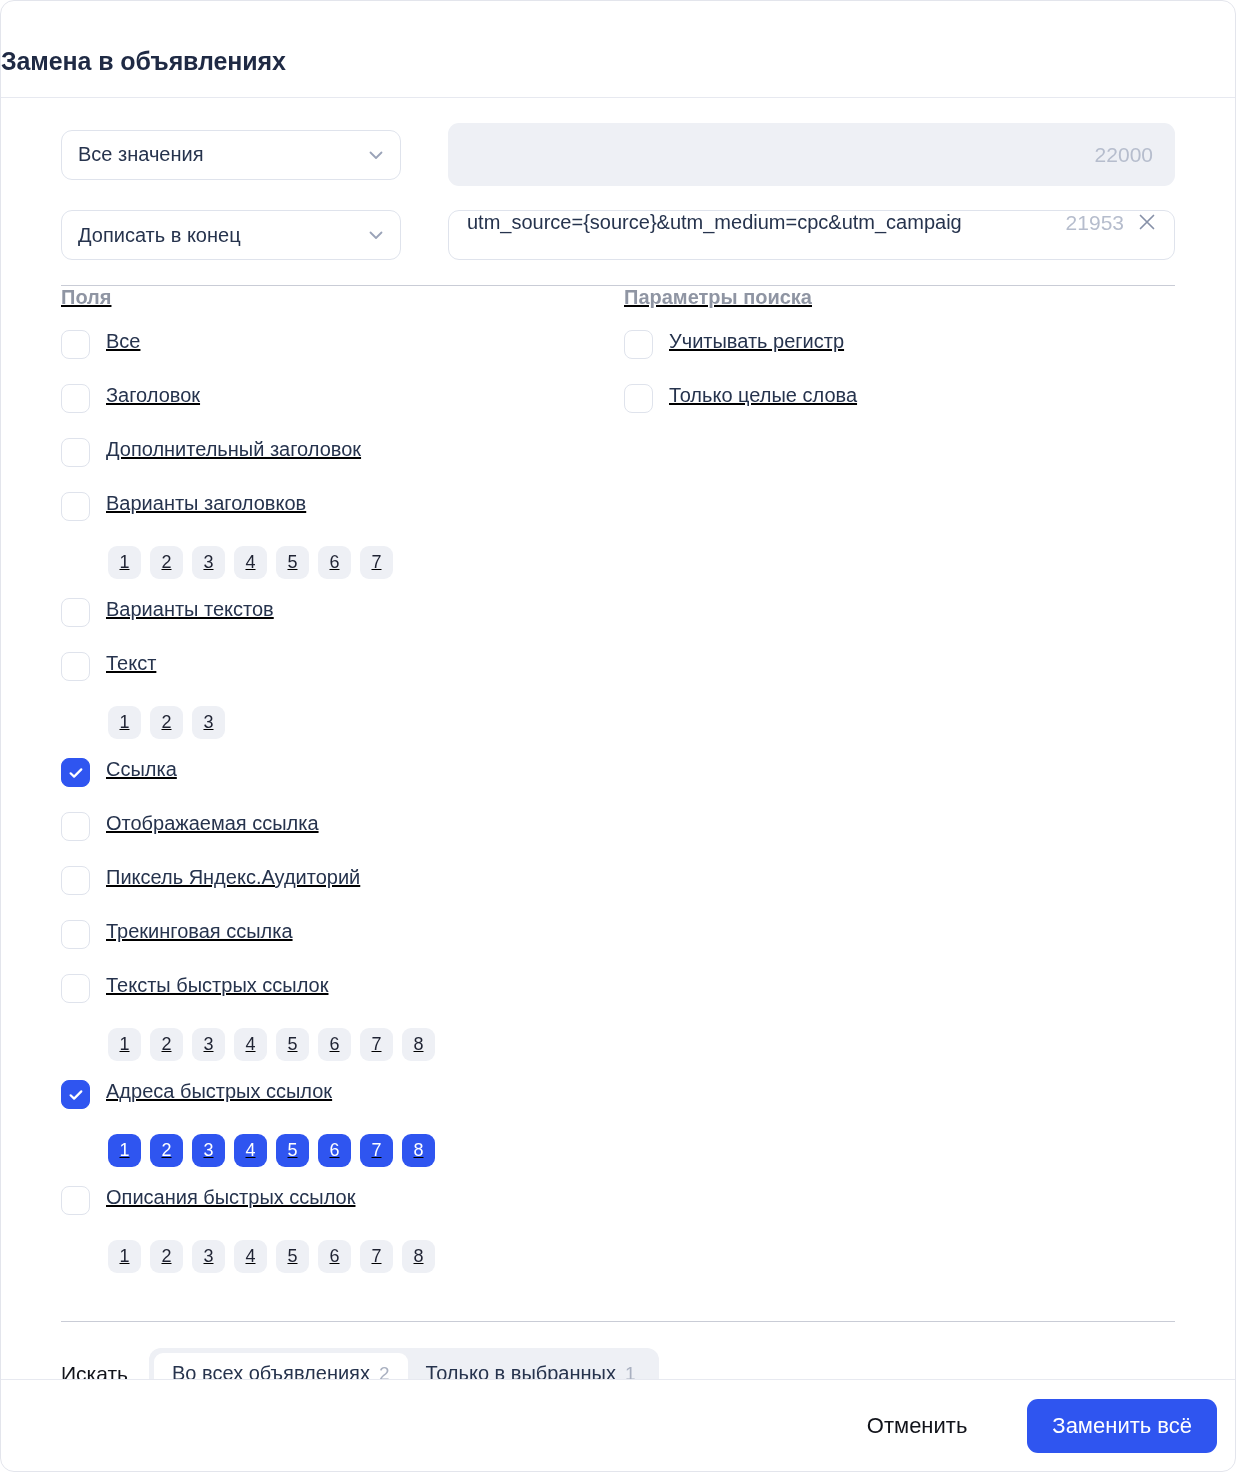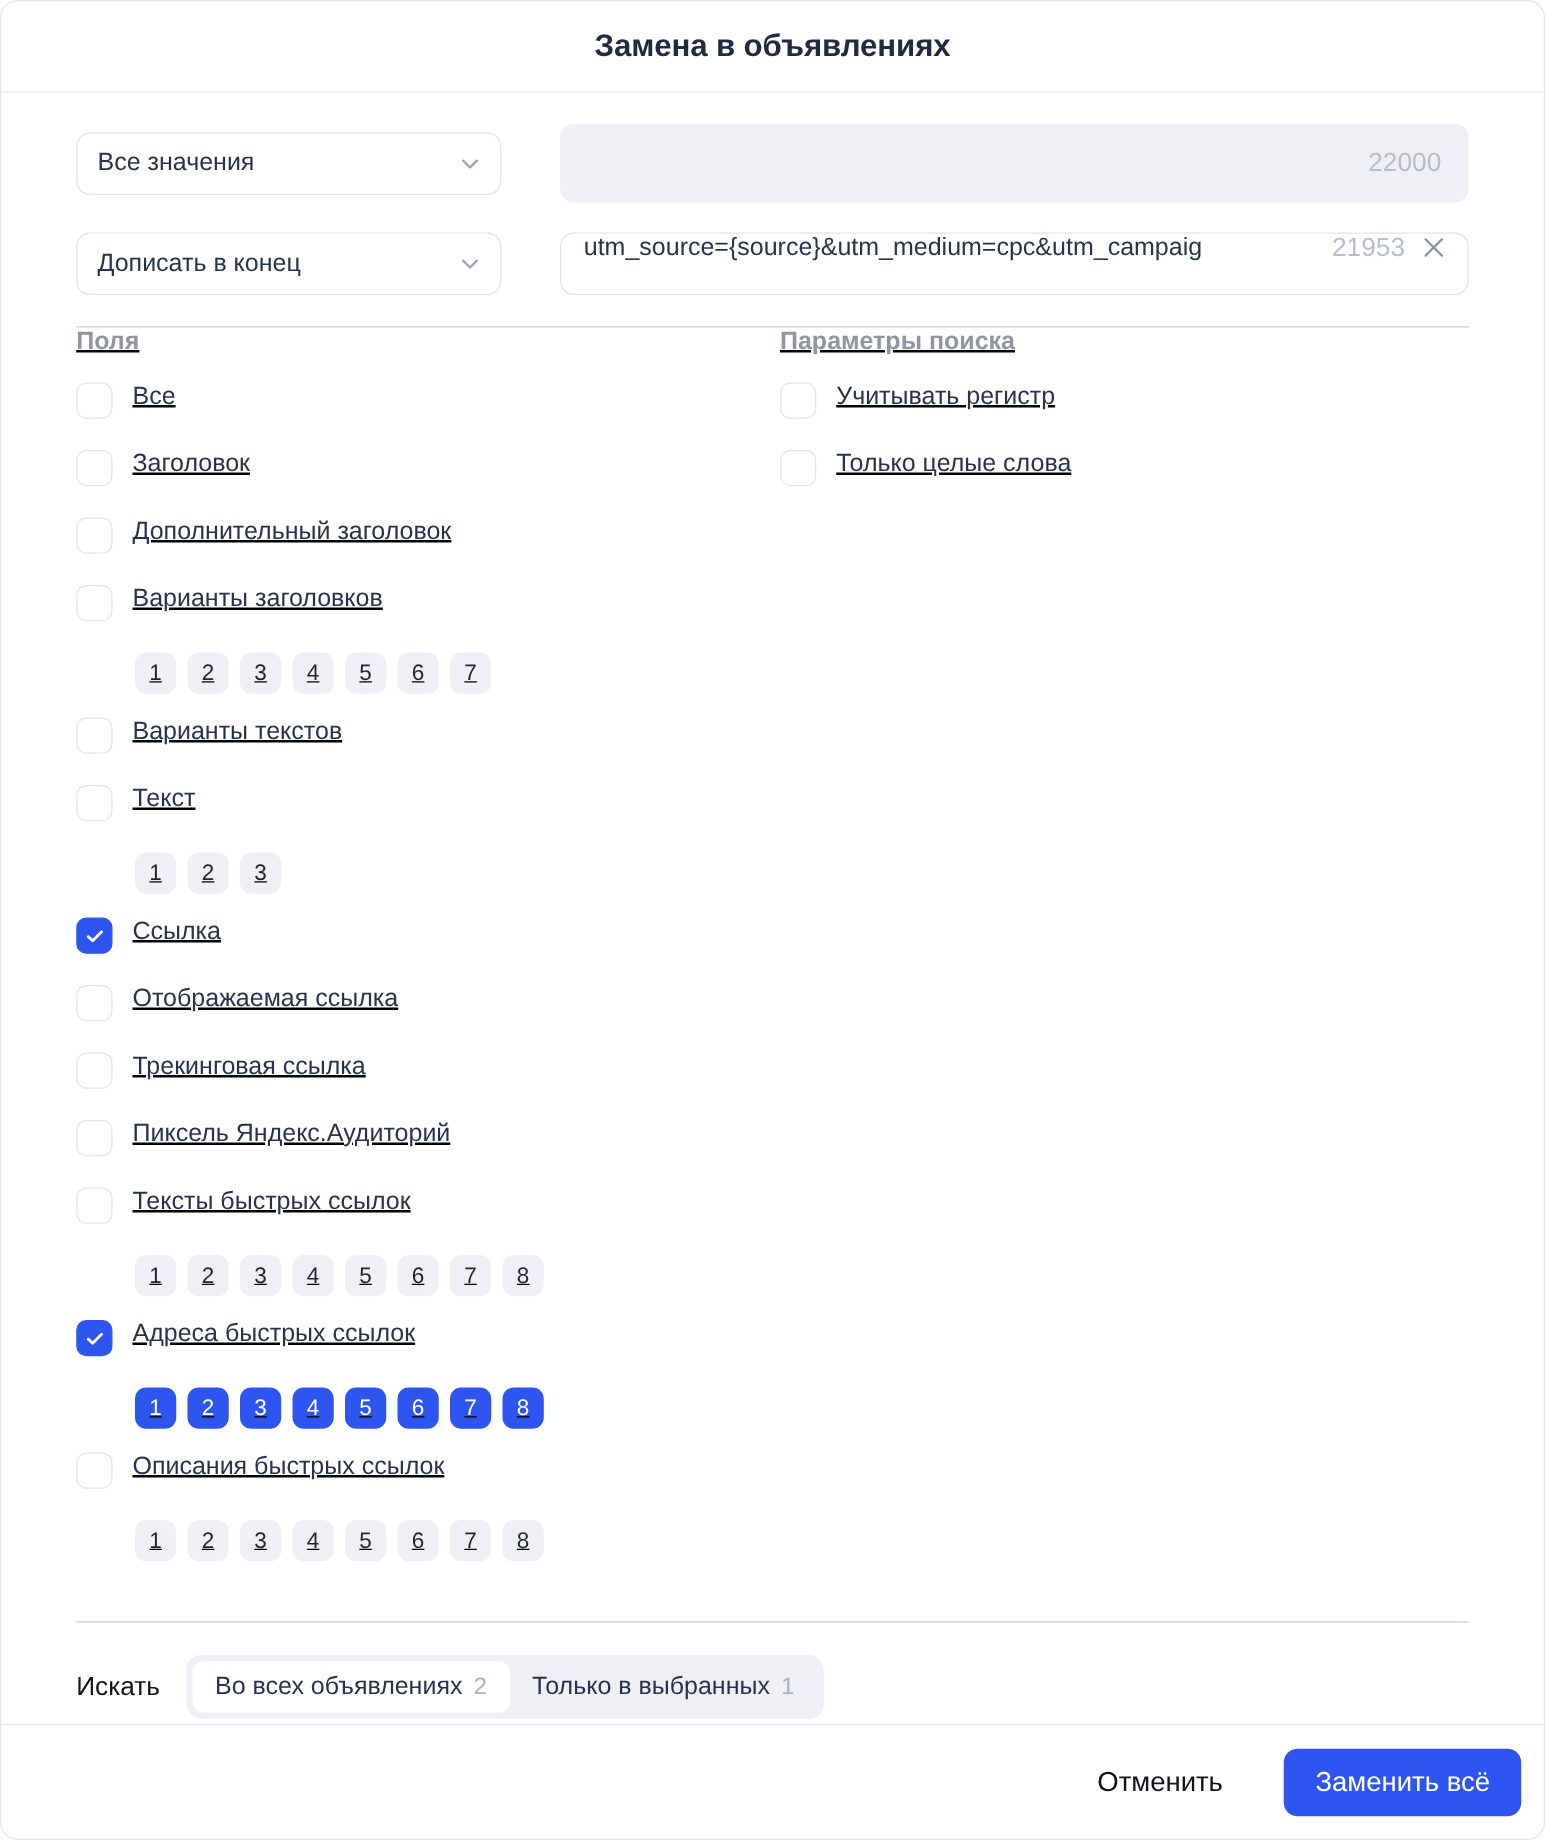--- a/index.html
+++ b/index.html
@@ -26,22 +26,23 @@
     flex-direction: column;
     overflow: hidden;
   }
 
   
   .dialog-header {
     height: 73px;
     flex: 0 0 73px;
     display: flex;
     align-items: center;
-    justify-content: center;
+    justify-content: flex-start;
     border-bottom: 1px solid #e7e9f0;
+    margin-top: 24px;
   }
   .dialog-title {
     font-size: 25px;
     font-weight: 700;
     color: #1f2a44;
     letter-spacing: -0.1px;
   }
 
   
   .dialog-body {
@@ -246,21 +247,21 @@
   }
 
   
   .dialog-footer {
     flex: 0 0 92px;
     height: 92px;
     border-top: 1px solid #e7e9f0;
     display: flex;
     align-items: center;
     justify-content: flex-end;
-    gap: 31px;
+    gap: 42px;
     padding: 0 18px 0 0;
   }
   .btn-secondary {
     background: transparent;
     border: none;
     font-family: inherit;
     font-size: 22px;
     color: #11131a;
     padding: 12px 18px;
     cursor: pointer;
@@ -373,25 +374,25 @@
                 </svg>
               </span>
               <span class="check-label">Ссылка</span>
             </div>
             <div class="check-row">
               <span class="cbox"></span>
               <span class="check-label">Отображаемая ссылка</span>
             </div>
             <div class="check-row">
               <span class="cbox"></span>
+              <span class="check-label">Пиксель Яндекс.Аудиторий</span>
+            </div>
+            <div class="check-row">
+              <span class="cbox"></span>
               <span class="check-label">Трекинговая ссылка</span>
-            </div>
-            <div class="check-row">
-              <span class="cbox"></span>
-              <span class="check-label">Пиксель Яндекс.Аудиторий</span>
             </div>
             <div class="check-row">
               <span class="cbox"></span>
               <span class="check-label">Тексты быстрых ссылок</span>
             </div>
             <div class="chips">
               <span class="chip">1</span>
               <span class="chip">2</span>
               <span class="chip">3</span>
               <span class="chip">4</span>

